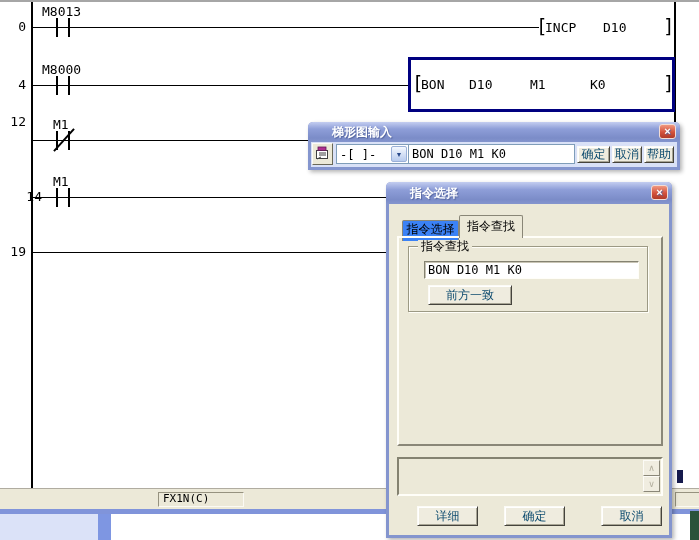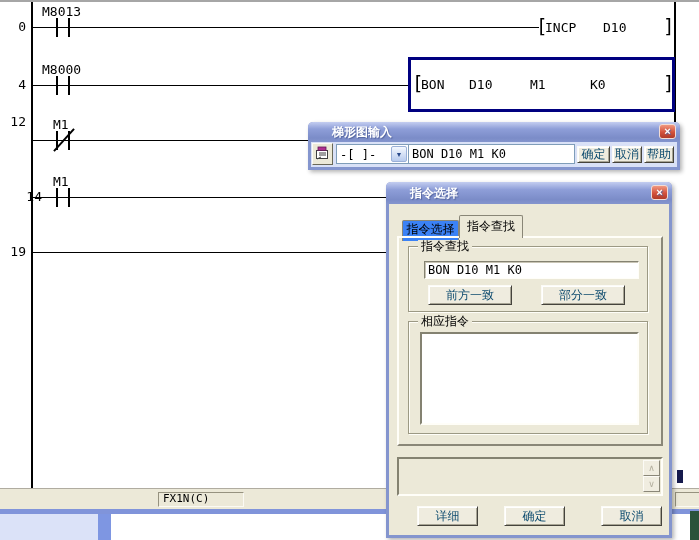--- a/index.html
+++ b/index.html
@@ -157,27 +157,22 @@
 
       <div class="tab" style="left:13px;top:16px;width:57px;height:21px;background:#3b82f6;line-height:16px;z-index:1;">指令选择</div>
       <div class="tab" style="left:70px;top:11px;width:64px;height:23px;background:#ece9d8;line-height:20px;z-index:3;">指令查找</div>
 
       <div class="abs" style="left:8px;top:32px;width:266px;height:210px;border:2px solid;border-color:#fffef8 #8a8778 #8a8778 #fffef8;box-sizing:border-box;z-index:2;"></div>
 
       <div class="groupbox" style="left:19px;top:42px;width:240px;height:66px;z-index:3;">
         <span class="legend">指令查找</span>
         <input class="minput sunken" readonly="" style="left: 15px; top: 14px; width: 215px; height: 18px; font-family: &quot;DejaVu Sans Mono&quot;, monospace; font-size: 12px;" value="BON D10 M1 K0">
         <div class="cbtn" style="left:19px;top:38px;width:84px;height:20px;line-height:18px;">前方一致</div>
-        <div class="cbtn" style="left:132px;top:38px;width:84px;height:20px;line-height:18px;">部分一致</div>
       </div>
 
-      <div class="groupbox" style="left:19px;top:117px;width:240px;height:113px;z-index:3;">
-        <span class="legend">相应指令</span>
-        <div class="sunken2 abs" style="left:11px;top:10px;width:219px;height:93px;"></div>
-      </div>
 
       <div class="sunken2 abs" style="left:8px;top:253px;width:266px;height:39px;background:#ece9d8;">
         <div class="scrollbtn" style="right:1px;top:1px;">∧</div>
         <div class="scrollbtn" style="right:1px;top:17px;">∨</div>
       </div>
 
       <div class="cbtn" style="left:28px;top:302px;width:61px;height:20px;line-height:18px;">详细</div>
       <div class="cbtn" style="left:115px;top:302px;width:61px;height:20px;line-height:18px;">确定</div>
       <div class="cbtn" style="left:212px;top:302px;width:61px;height:20px;line-height:18px;">取消</div>
     </div>

